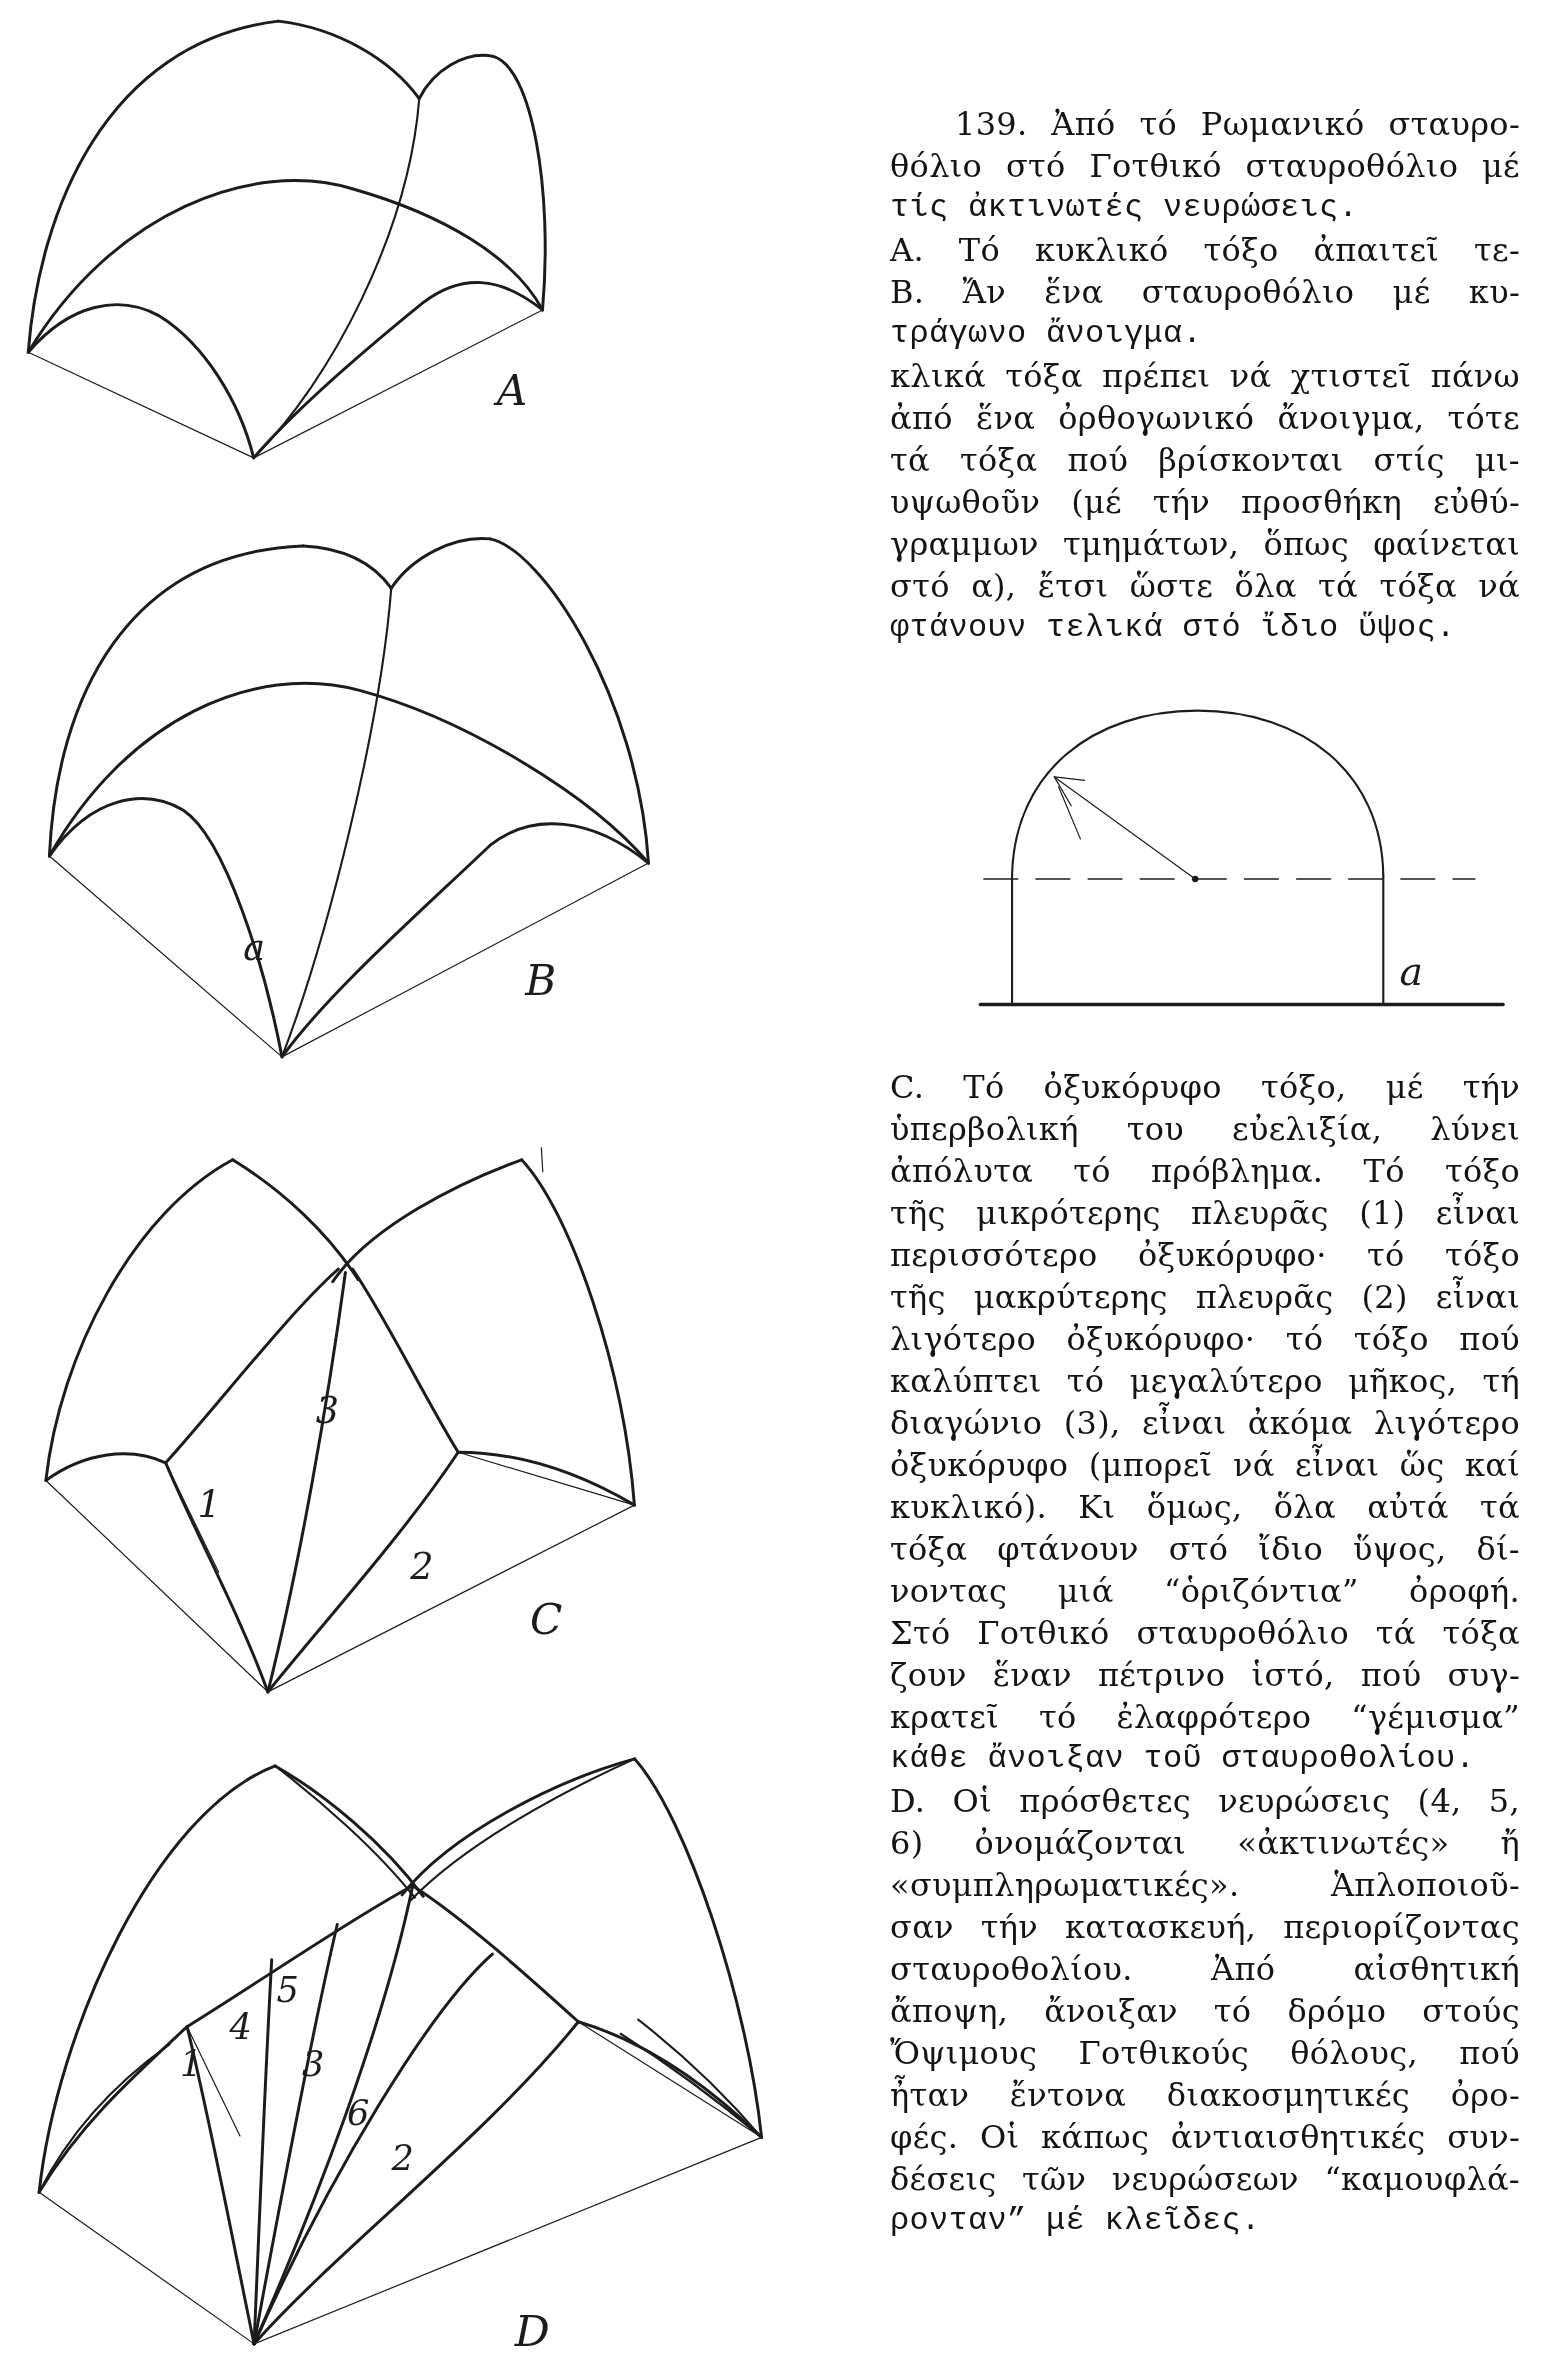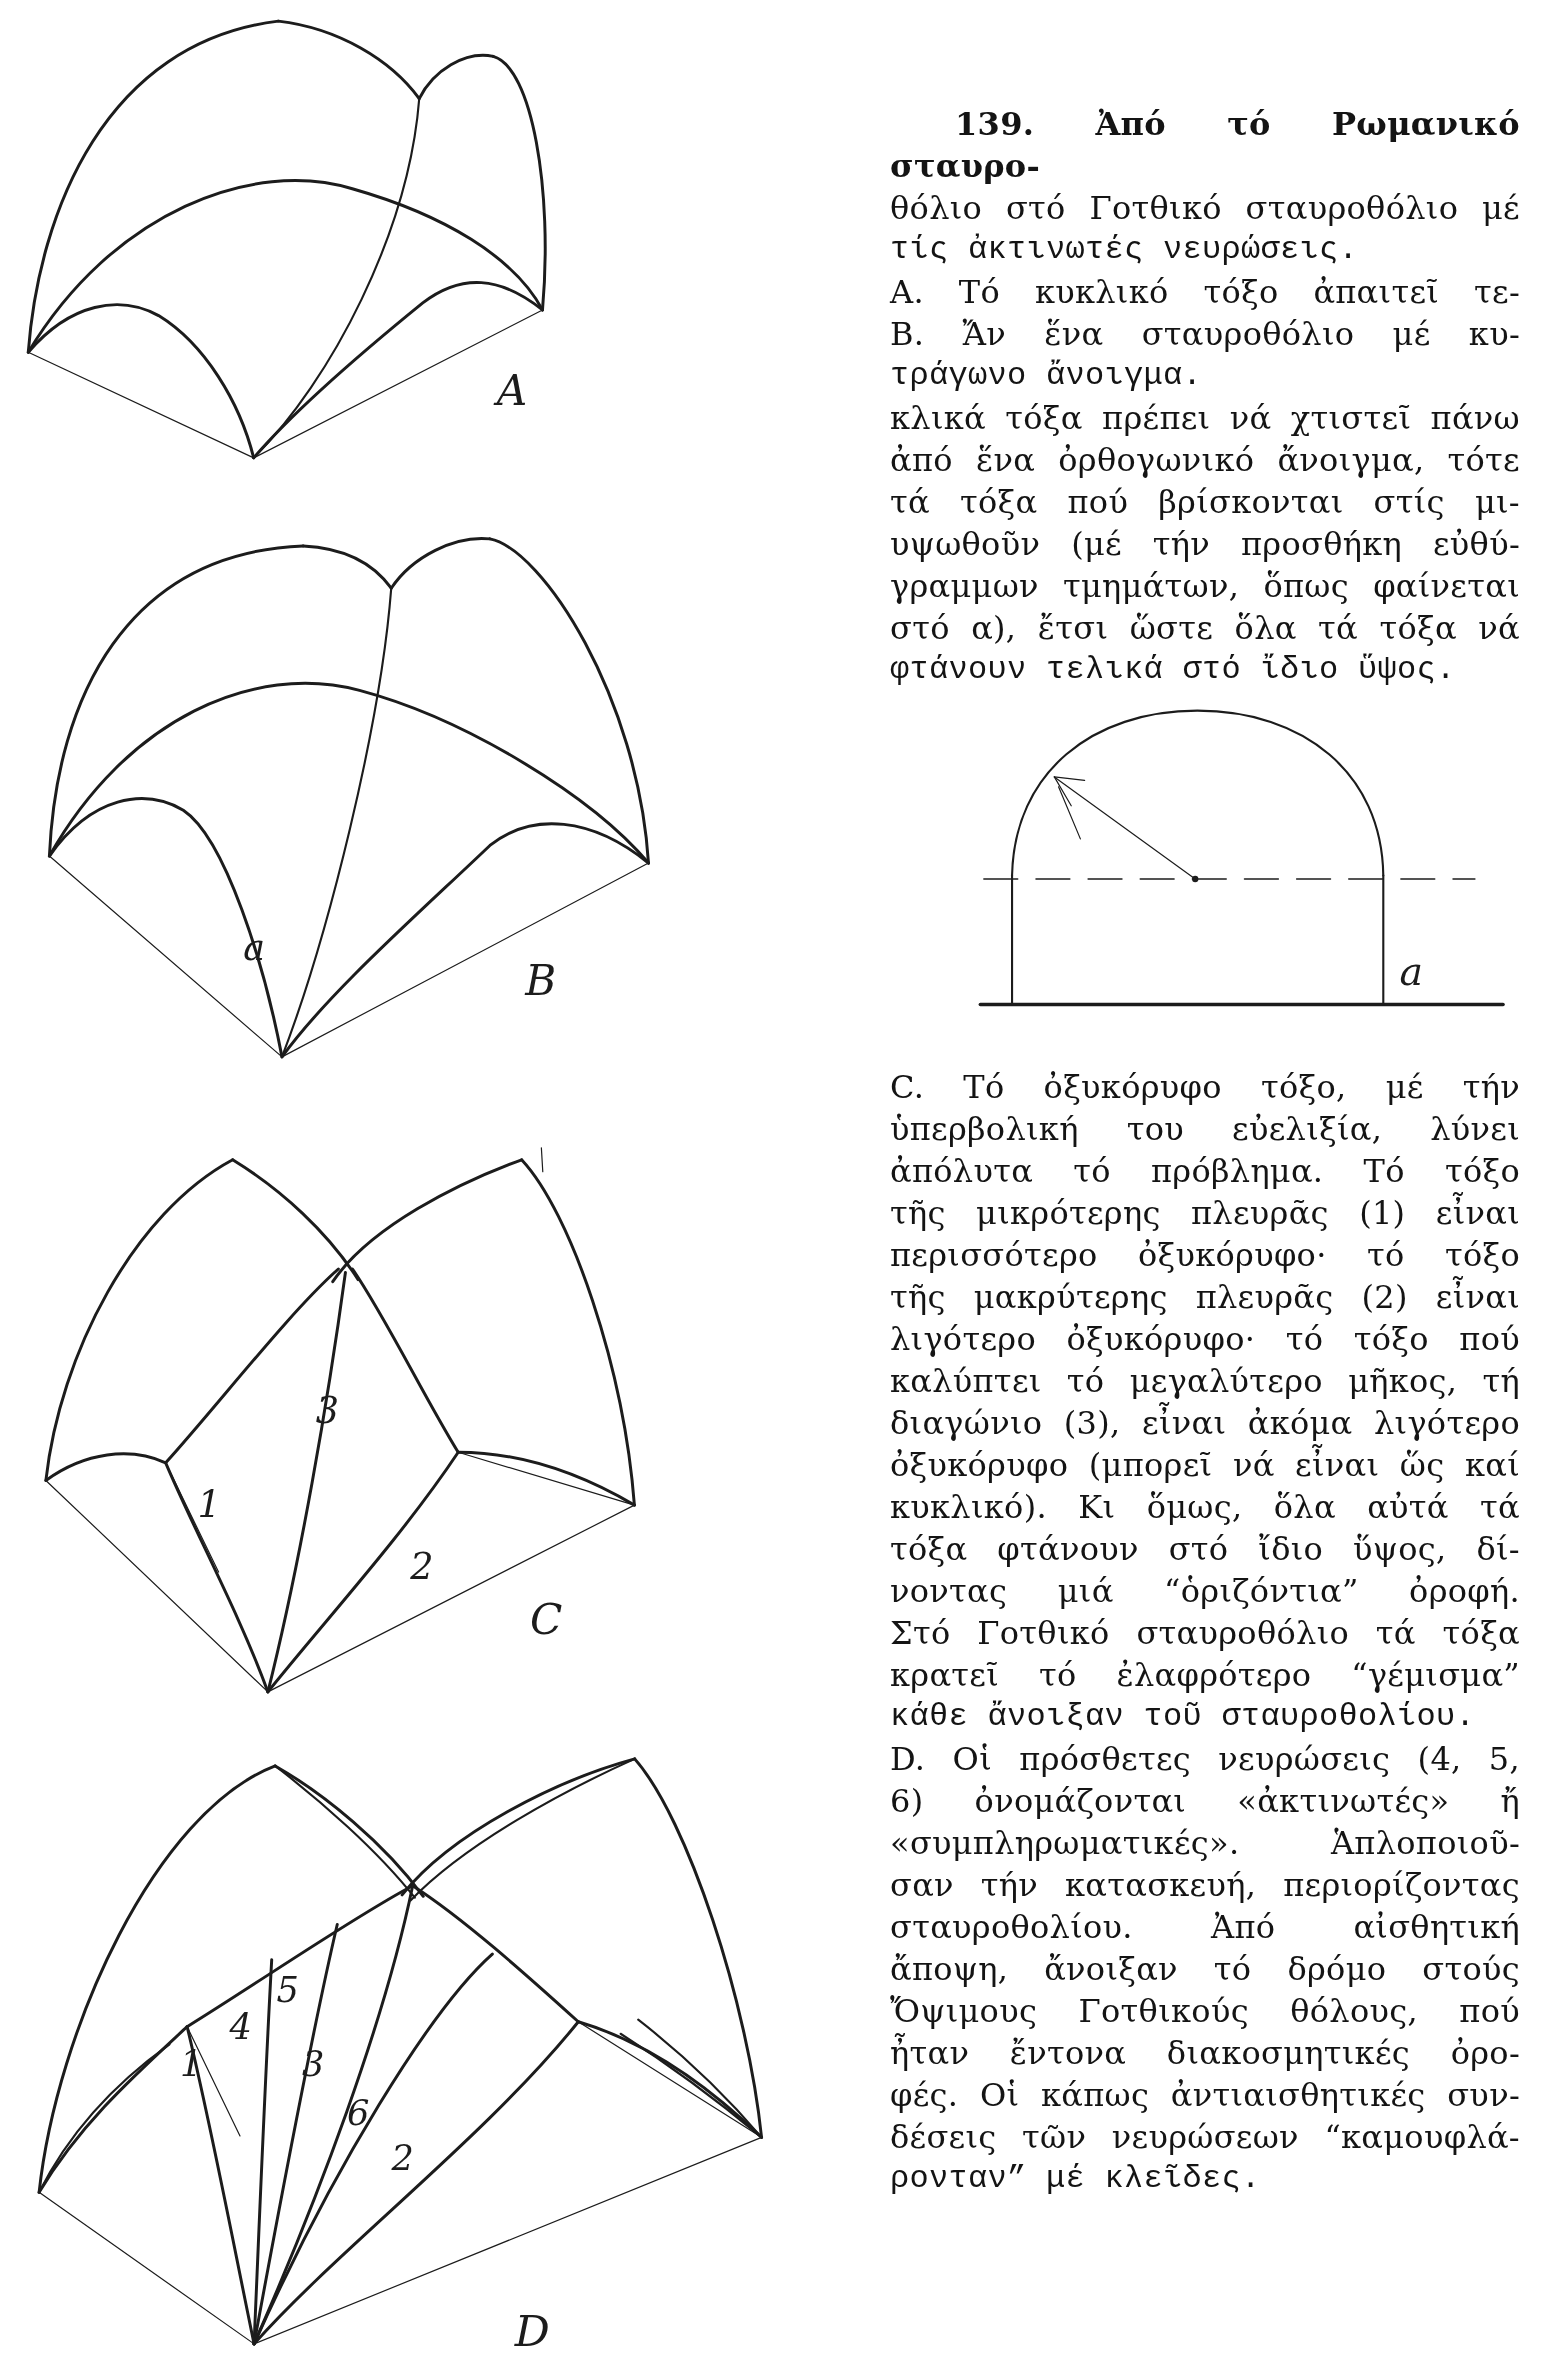--- a/index.html
+++ b/index.html
@@ -25,21 +25,21 @@
   }
   .textcol {
     position:absolute;
     left:890px; width:630px;
     font-size:32px;
     line-height:42px;
     letter-spacing:0.3px;
   }
   .tline { text-align:justify; text-align-last:justify; white-space:normal; }
   .tlast { text-align-last:left;font-family:Liberation Mono, monospace; }
-  .tindent { text-indent:65px;font-weight:bold; }
+  .tindent { text-indent:65px; }
   #block1 { top:103px; }
   #block2 { top:1066px; }
 </style>
 </head>
 <body>
 
 <div class="page">
 
   <svg class="figure" style="left:7px; top:0px;" width="592" height="479" viewBox="0 0 840 680">
     <g>
@@ -184,20 +184,21 @@
       <div class="tline">περισσότερο ὀξυκόρυφο· τό τόξο</div>
       <div class="tline">τῆς μακρύτερης πλευρᾶς (2) εἶναι</div>
       <div class="tline">λιγότερο ὀξυκόρυφο· τό τόξο πού</div>
       <div class="tline">καλύπτει τό μεγαλύτερο μῆκος, τή</div>
       <div class="tline">διαγώνιο (3), εἶναι ἀκόμα λιγότερο</div>
       <div class="tline">ὀξυκόρυφο (μπορεῖ νά εἶναι ὥς καί</div>
       <div class="tline">κυκλικό). Κι ὅμως, ὅλα αὐτά τά</div>
       <div class="tline">τόξα φτάνουν στό ἴδιο ὕψος, δί-</div>
       <div class="tline">νοντας μιά “ὁριζόντια” ὀροφή.</div>
       <div class="tline">Στό Γοτθικό σταυροθόλιο τά τόξα</div>
+      <div class="tline">ζουν ἕναν πέτρινο ἱστό, πού συγ-</div>
       <div class="tline">κρατεῖ τό ἐλαφρότερο “γέμισμα”</div>
       <div class="tline tlast">κάθε ἄνοιξαν τοῦ σταυροθολίου.</div>
       <div class="tline">D. Οἱ πρόσθετες νευρώσεις (4, 5,</div>
       <div class="tline">6) ὀνομάζονται «ἀκτινωτές» ἤ</div>
       <div class="tline">«συμπληρωματικές». Ἁπλοποιοῦ-</div>
       <div class="tline">σαν τήν κατασκευή, περιορίζοντας</div>
       <div class="tline">σταυροθολίου. Ἀπό αἰσθητική</div>
       <div class="tline">ἄποψη, ἄνοιξαν τό δρόμο στούς</div>
       <div class="tline">Ὄψιμους Γοτθικούς θόλους, πού</div>
       <div class="tline">ἦταν ἔντονα διακοσμητικές ὀρο-</div>

